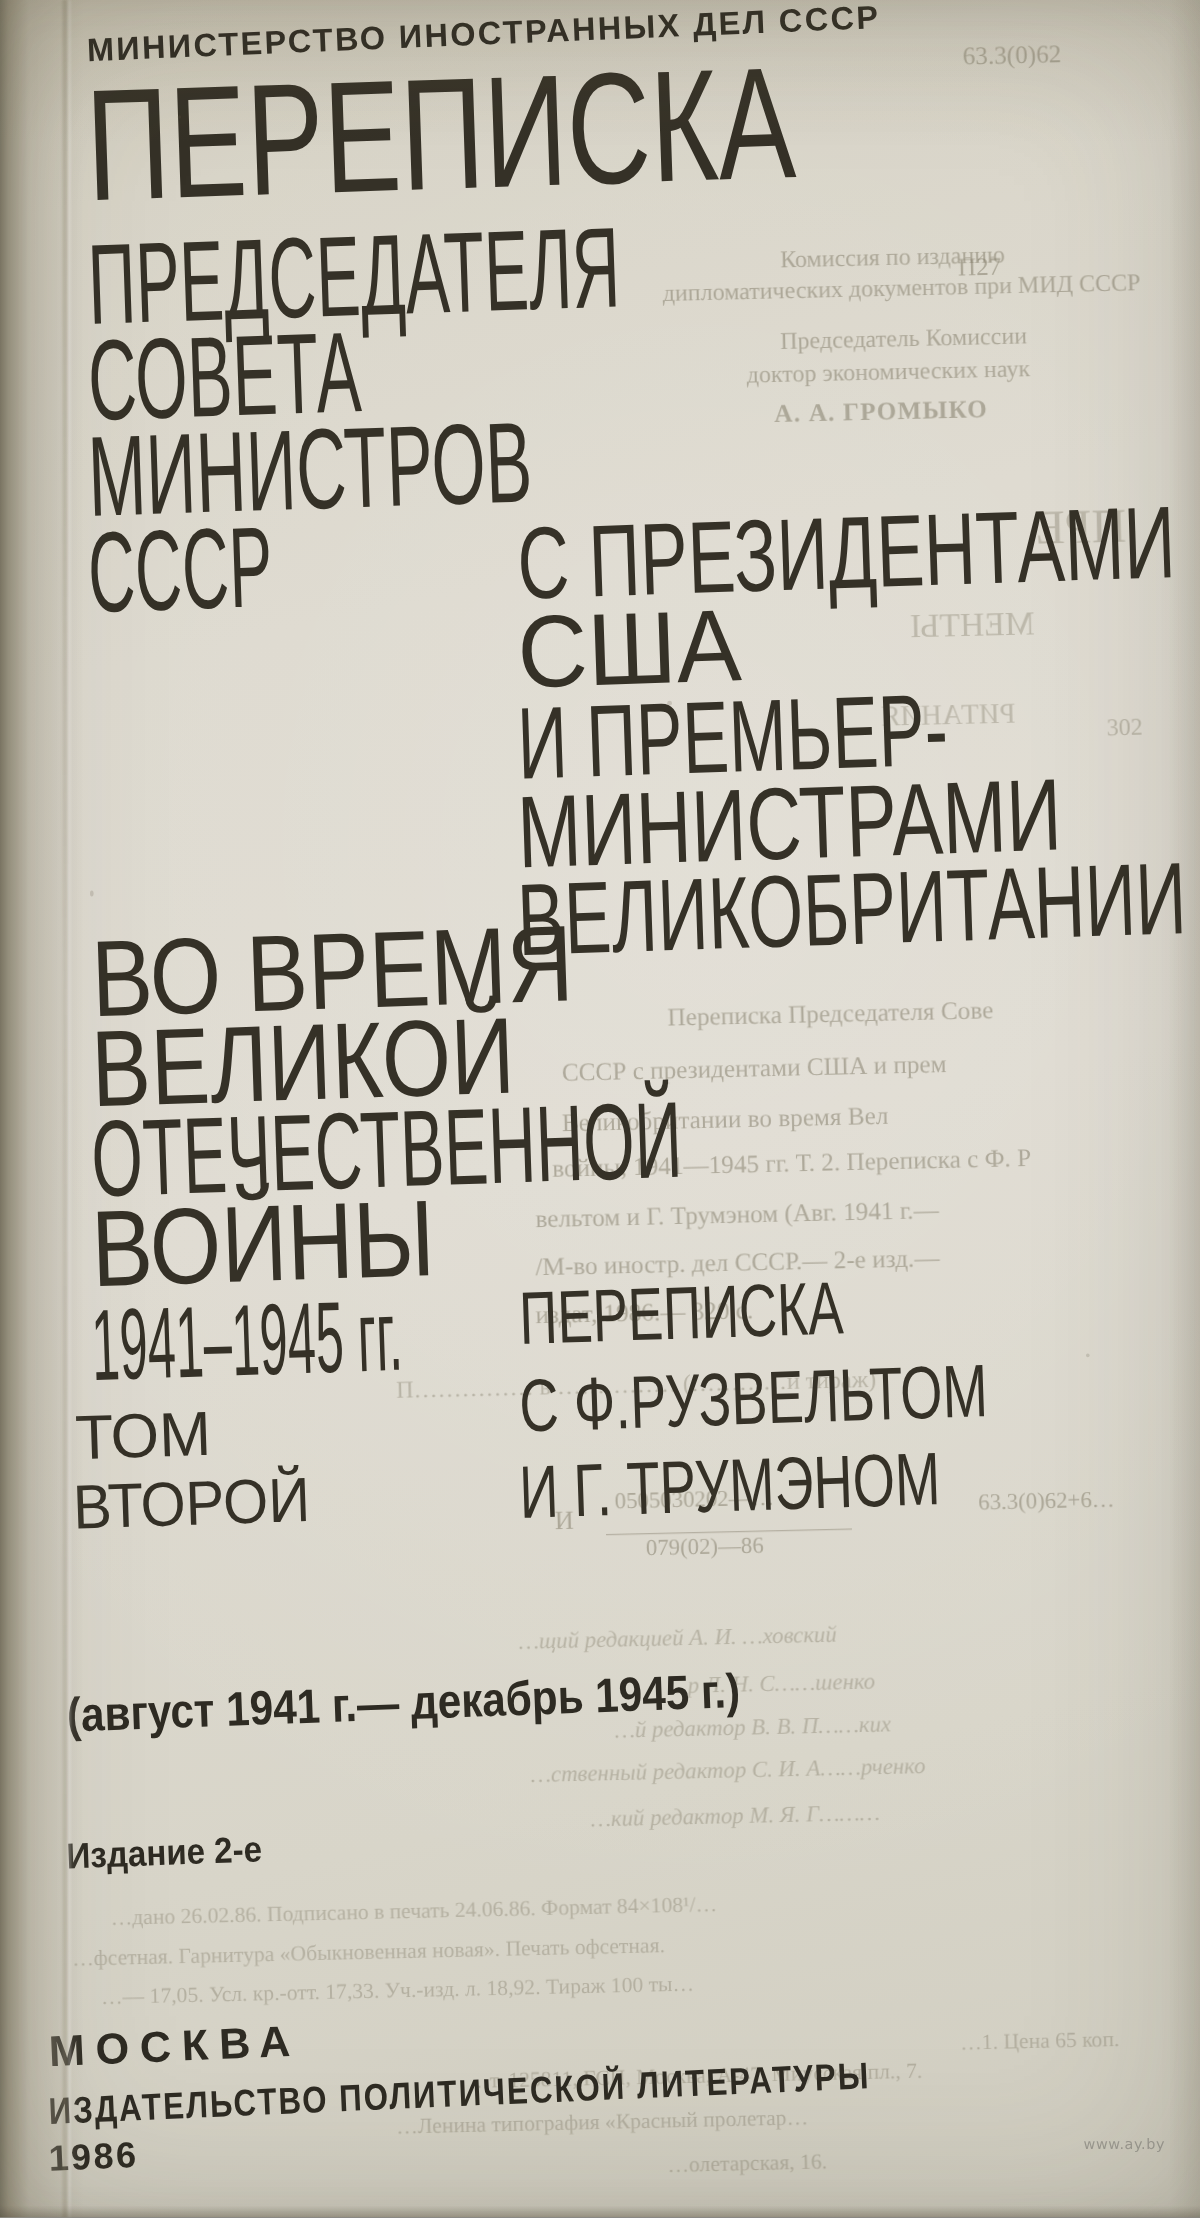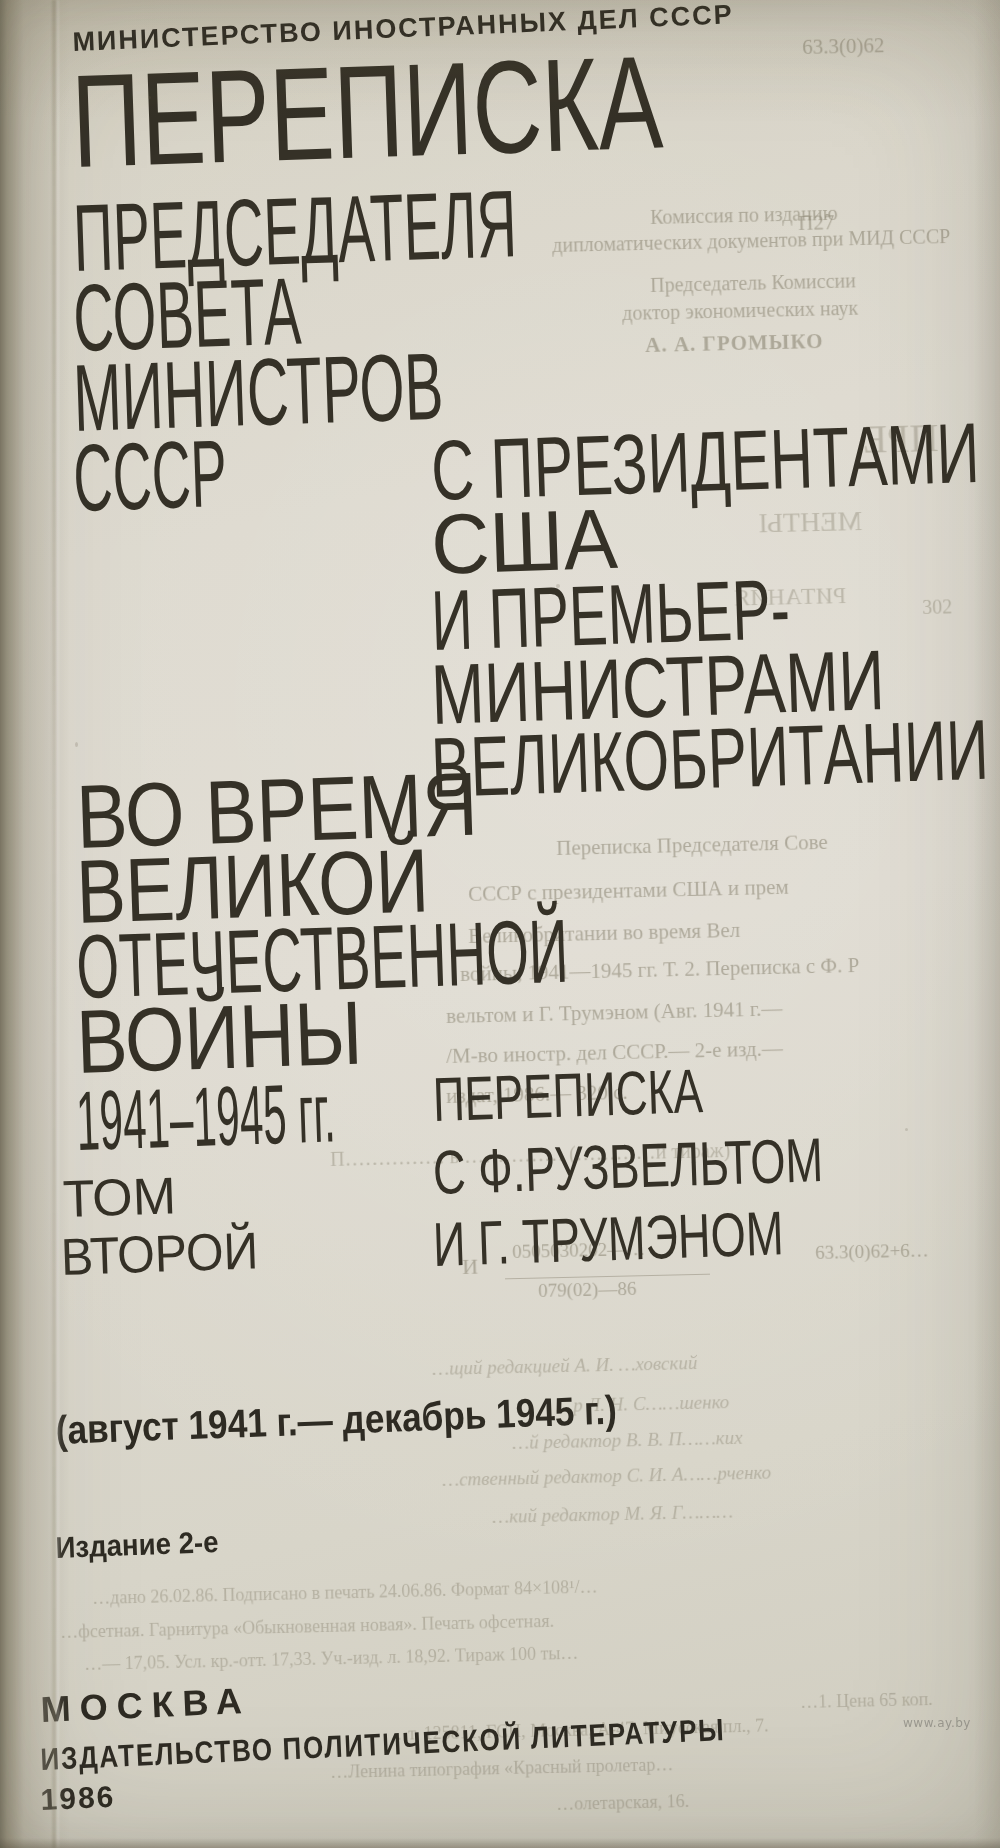--- a/index.html
+++ b/index.html
@@ -30,21 +30,21 @@
   .b{font-weight:bold;color:#2e2b23;}
   .g{position:absolute;white-space:nowrap;line-height:1;color:#857f6c;opacity:0.42;
      font-family:"Liberation Serif",serif;filter:blur(0.6px);transform-origin:0 0;
      transform:rotate(-1.3deg);}
   .g2{opacity:0.55;}
   .gm{transform:rotate(-1.3deg) scaleX(-1);opacity:0.38;}
   .gi{font-style:italic;}
   .grule{position:absolute;width:205px;height:0;border-top:1.5px solid rgba(133,127,108,0.45);
      filter:blur(0.5px);transform:rotate(-1.3deg);}
   .speck{position:absolute;border-radius:50%;background:rgba(100,92,70,0.20);pointer-events:none;}
-  .wm{position:absolute;left:903px;top:1716px;font-size:12px;letter-spacing:0.5px;
+  .wm{position:absolute;left:903px;top:1780px;font-size:12px;letter-spacing:0.5px;
      color:rgba(118,116,110,0.60);font-family:"DejaVu Sans",sans-serif;}
 </style>
 </head>
 <body>
 
 <div class="page">
 
   <div class="g g2" style="left:802px;top:37px;font-size:21px">63.3(0)62</div>
   <div class="g g2" style="left:798px;top:213px;font-size:21px">П27</div>
   <div class="g g2" style="left:650px;top:207px;font-size:20px">Комиссия по изданию</div>

